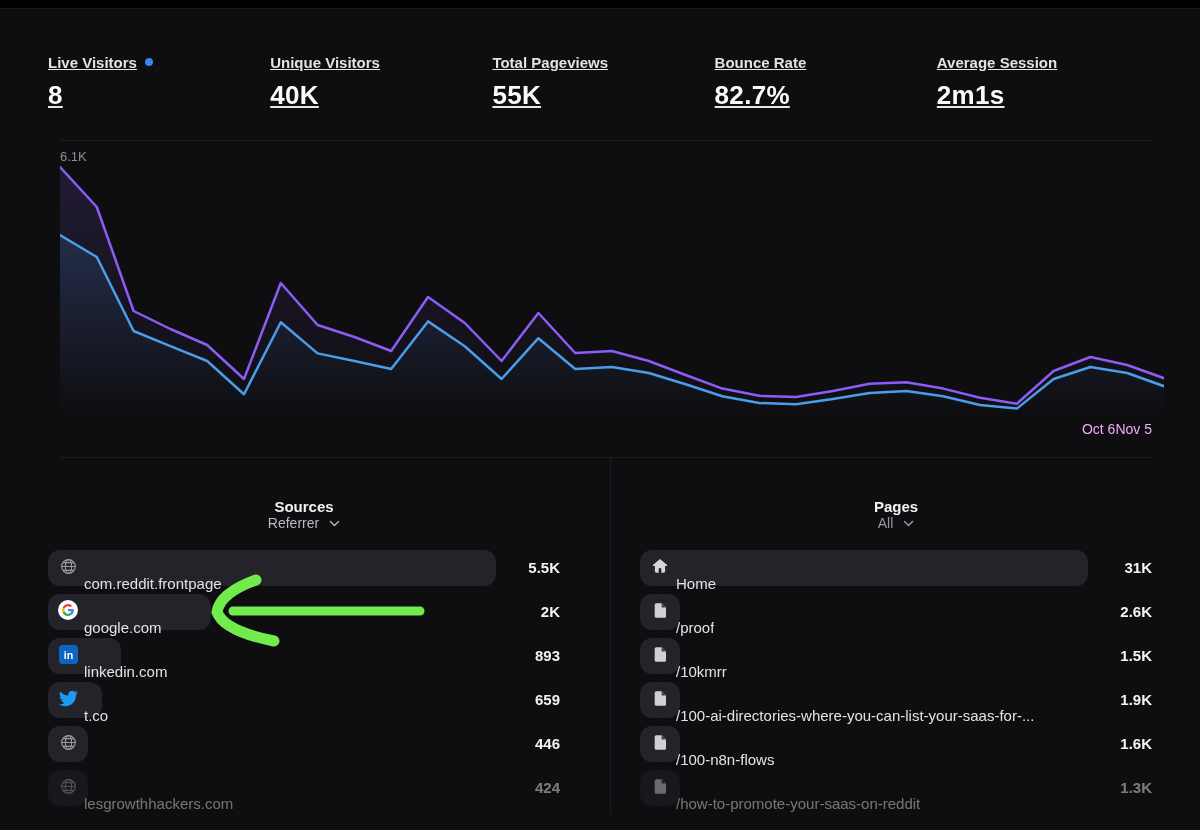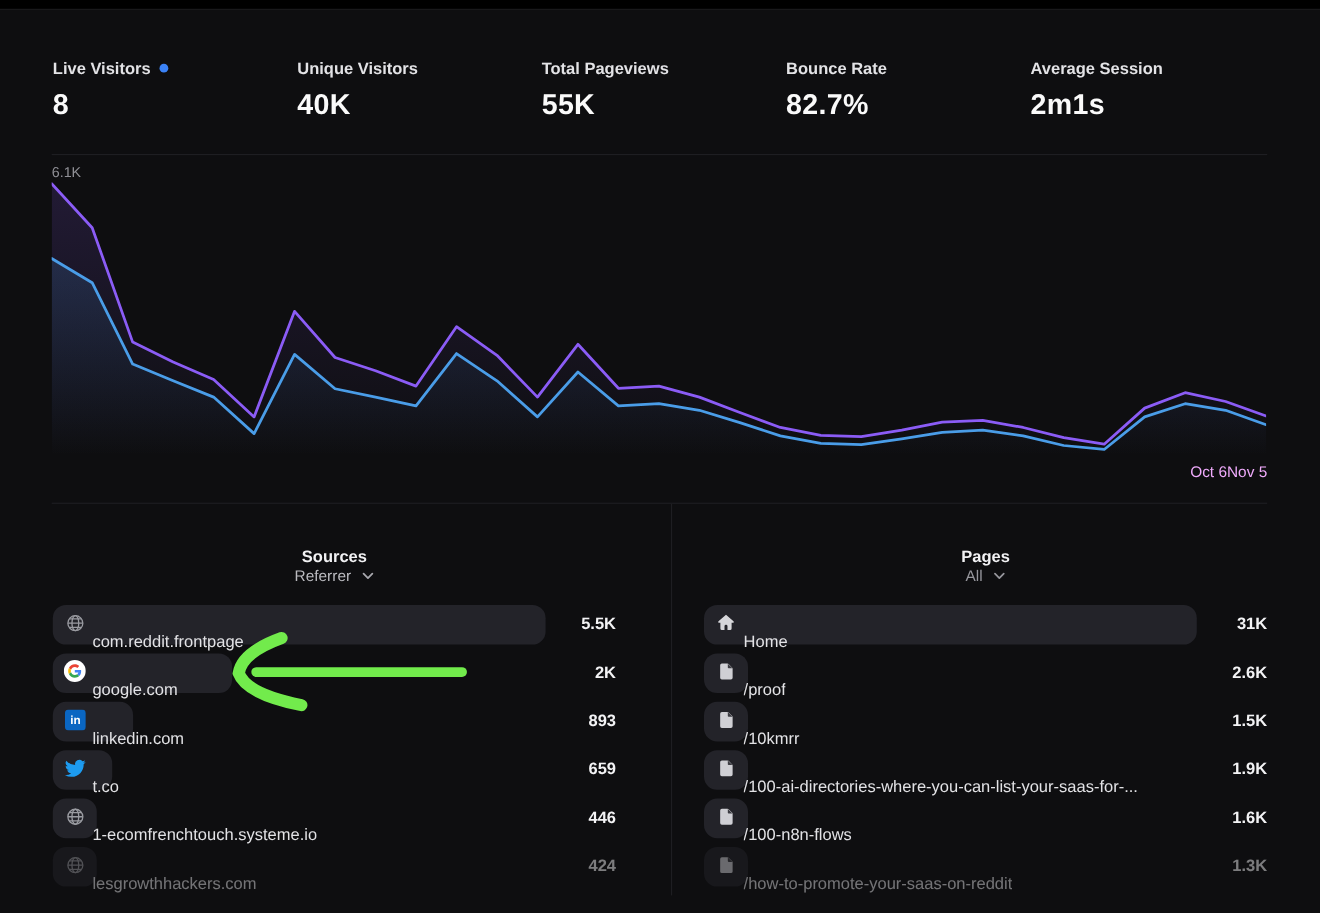--- a/index.html
+++ b/index.html
@@ -5,28 +5,28 @@
   html,body { margin:0; padding:0; }
   body {
     width:1200px; height:830px; overflow:hidden; position:relative;
     background:#0e0e10; color:#e6e6e8;
     font-family:"Liberation Sans", sans-serif;
     -webkit-font-smoothing:antialiased;
   }
   .topstrip { height:8px; background:#000; border-bottom:1px solid #1c1c1f; }
 
   
-  .stats { display:flex; padding:44px 41px 0 48px; }
+  .stats { display:flex; padding:44px 41px 0 48px;text-decoration:underline; }
   .stat { width:229px; }
   .stat-label { font-size:15px; font-weight:600; color:#e3e3e6; display:flex; align-items:center; gap:8px; height:18px; }
   .live-dot { width:8px; height:8px; border-radius:50%; background:#3b82f6; }
   .stat-value { margin-top:9px; font-size:26px; font-weight:700; color:#fafafa; letter-spacing:.3px; height:30px; }
 
   
-  .chart-section { margin:30px 48px 0 47px; border-top:1px solid #1e1e22; border-bottom:1px solid #1e1e22; padding:8px 0 18px 0; }
+  .chart-section { margin:30px 48px 0 60px; border-top:1px solid #1e1e22; border-bottom:1px solid #1e1e22; padding:8px 0 18px 0; }
   .ymax { font-size:13px; color:#8f8f95; height:16px; }
   svg.chart { display:block; width:1104px; height:252px; margin-top:-2px; }
   .xlabels { display:flex; justify-content:flex-end; font-size:14px; color:#f0abfc; margin-top:6px; height:18px; }
 
   
   .lists { display:flex; padding:0 48px; }
   .col { width:512px; }
   .vdiv { width:1px; background:#1e1e22; margin-left:50px; margin-right:29px; }
   .col-header { margin-top:40px; height:20px; display:flex; justify-content:space-between; align-items:center;flex-direction:column; }
   .col-title { font-size:15px; font-weight:700; color:#f2f2f4; }
@@ -169,21 +169,20 @@
       </div>
       <div class="row">
         <div class="row-bar" style="width: 40px;"></div>
           <div class="row-icon">
             <svg width="19" height="19" viewBox="0 0 24 24" fill="none" stroke="#9a9ba1" stroke-width="1.5">
               <circle cx="12" cy="12" r="8.6"></circle>
               <ellipse cx="12" cy="12" rx="3.9" ry="8.6"></ellipse>
               <path d="M3.6 12h16.8M5 7.2h14M5 16.8h14"></path>
             </svg>
           </div>
-        <span class="row-label">1-ecomfrenchtouch.systeme.io</span>
         <span class="row-value">446</span>
       </div>
       <div class="row faded">
         <div class="row-bar" style="width: 40px;"></div>
           <div class="row-icon">
             <svg width="19" height="19" viewBox="0 0 24 24" fill="none" stroke="#9a9ba1" stroke-width="1.5">
               <circle cx="12" cy="12" r="8.6"></circle>
               <ellipse cx="12" cy="12" rx="3.9" ry="8.6"></ellipse>
               <path d="M3.6 12h16.8M5 7.2h14M5 16.8h14"></path>
             </svg>

